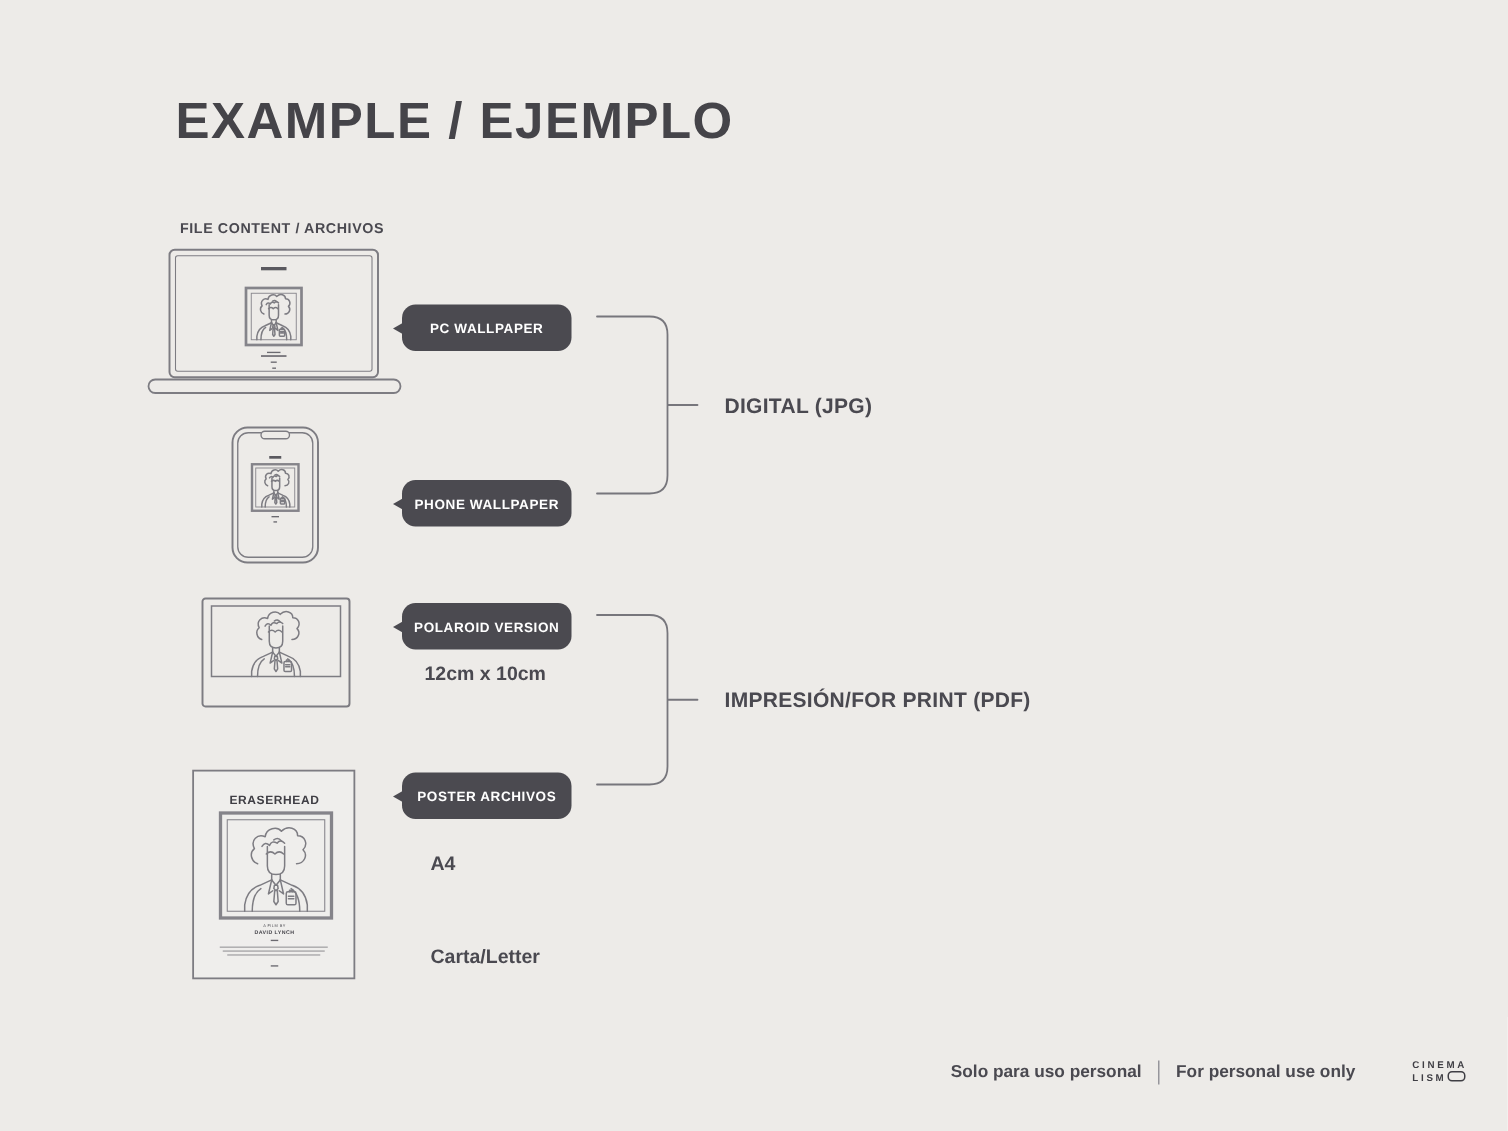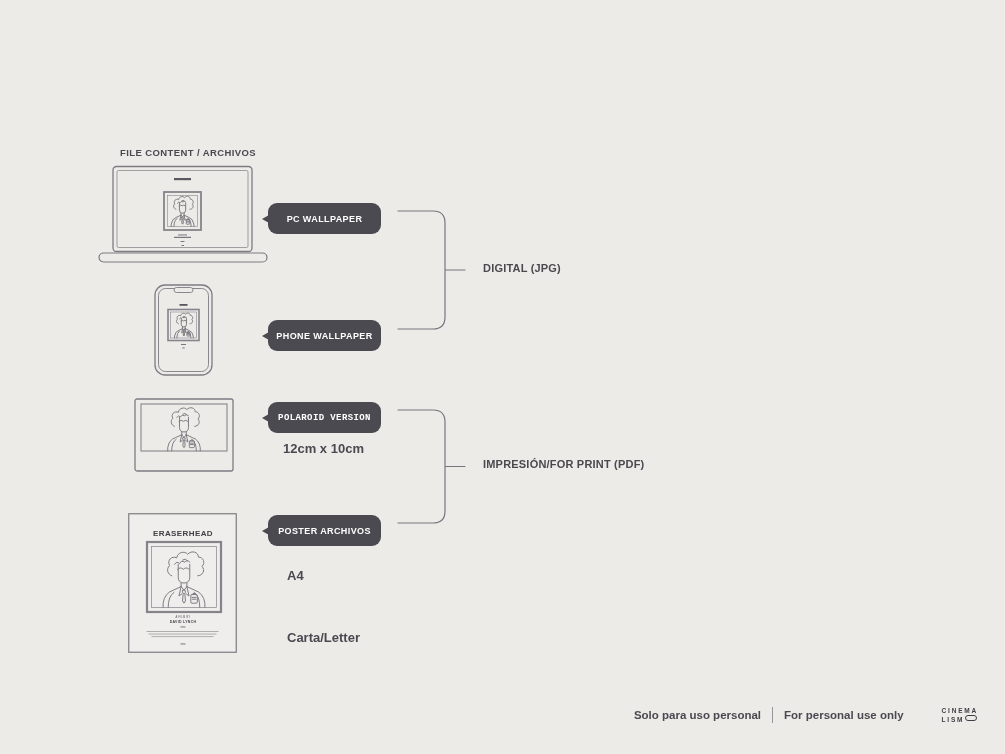--- a/index.html
+++ b/index.html
@@ -38,26 +38,26 @@
     display:flex;align-items:center;justify-content:center;
     color:#fff;font-size:9px;font-weight:700;letter-spacing:.4px;
   }
   .pill::before{
     content:"";position:absolute;left:-6px;top:50%;
     transform:translateY(-50%);
     border-top:4.5px solid transparent;
     border-bottom:4.5px solid transparent;
     border-right:7px solid var(--pill);
   }
-  .pill-1{top:203px;} .pill-2{top:320px;} .pill-3{top:402px;font-family:Liberation Mono, monospace;} .pill-4{top:515px;}
+  .pill-1{top:203px;} .pill-2{top:320px;} .pill-3{top:402px;} .pill-4{top:515px;}
   .bracket{position:absolute;left:395px;overflow:visible;}
   .bracket-1{top:203px;} .bracket-2{top:402px;}
   .group-label{
     position:absolute;left:483px;
-    font-size:11px;font-weight:700;letter-spacing:.2px;color:#4a4950;
+    font-size:14px;font-weight:700;letter-spacing:.2px;color:#4a4950;
   }
   .group-digital{top:262px;} .group-print{top:458px;}
   .size-label{
     position:absolute;font-size:13px;font-weight:700;color:#4a4950;
   }
   .size-polaroid{left:283px;top:441px;}
   .size-a4{left:287px;top:568px;}
   .size-letter{left:287px;top:586px;margin-top:44px;}
   .footer{
     position:absolute;right:27px;top:704px;height:22px;
@@ -107,20 +107,21 @@
 
         <path d="M 33.5 56 L 36.5 56 L 37 59 L 35 61 L 33 59 Z"></path>
         <path d="M 33.8 61 L 33 71 L 35 74 L 37 71 L 36.2 61"></path>
 
         <rect x="44.5" y="62" width="9" height="12" rx="1.5"></rect>
         <path d="M 46.5 66 H 51.5 M 46.5 68.5 H 51.5 M 47.5 62 V 60.5 H 50.5 V 62"></path>
       </g>
     </defs>
   </svg>
 
+  <h1 class="page-title">EXAMPLE / EJEMPLO</h1>
   <div class="section-label">FILE CONTENT / ARCHIVOS</div>
 
   <svg class="illo laptop" width="170" height="100" viewBox="0 0 170 100">
     <g fill="none" stroke="#7d7c82">
       <rect x="15" y="1.5" width="139" height="85" rx="3.5" stroke-width="1.3"></rect>
       <rect x="19" y="5.5" width="131" height="77" rx="1.5" stroke-width="0.7"></rect>
       <rect x="1" y="88" width="168" height="9" rx="4.5" stroke-width="1.2"></rect>
     </g>
     <g>
       <rect x="76" y="13" width="17" height="2.2" fill="#5a595f"></rect>

